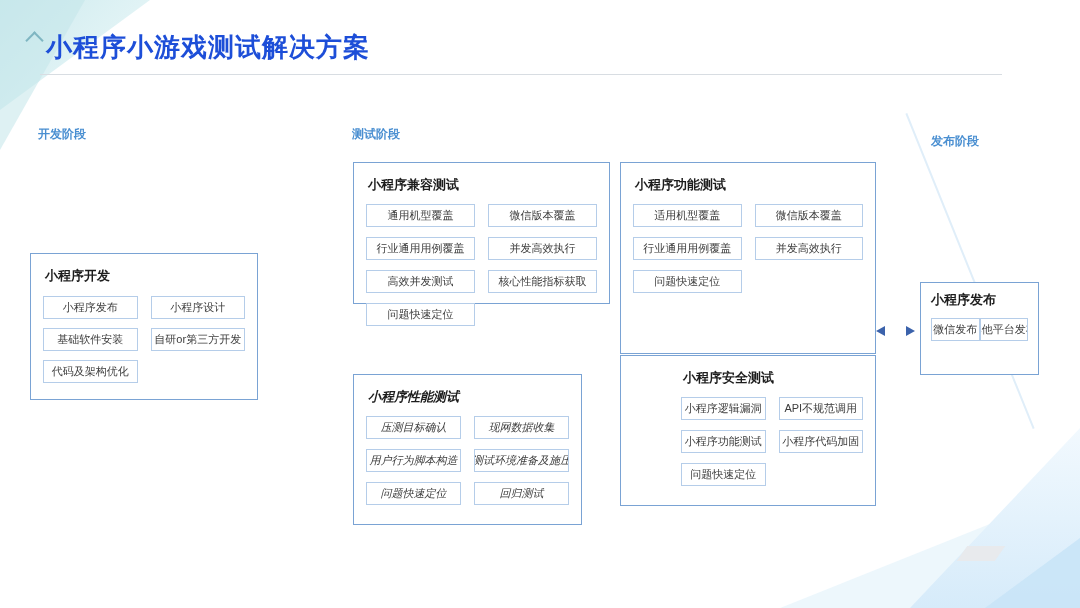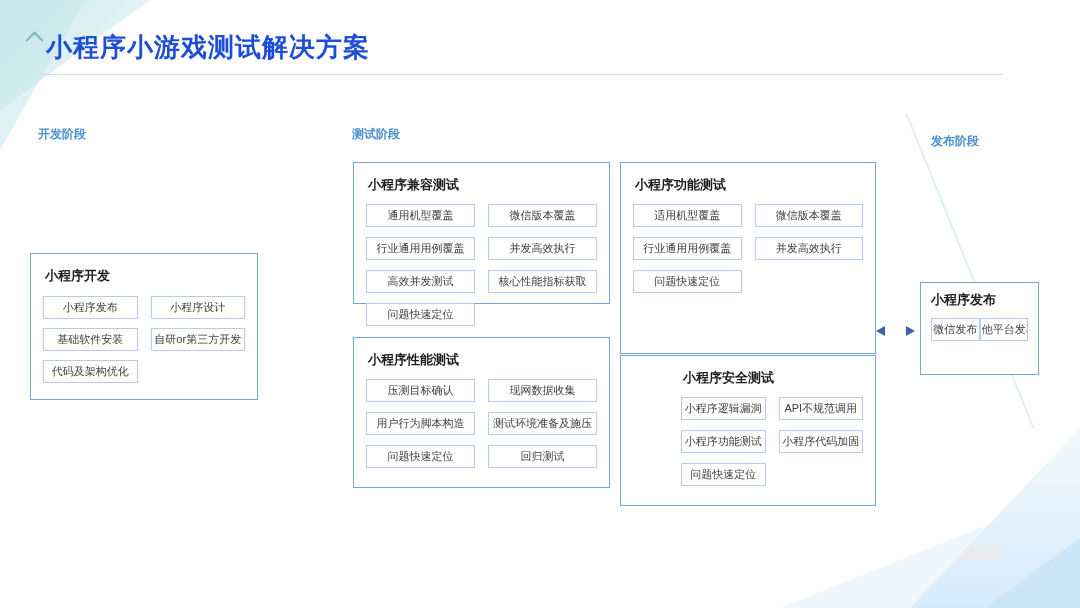--- a/index.html
+++ b/index.html
@@ -47,21 +47,21 @@
   .box-title { font-size:13px; font-weight:bold; color:#1d1d1d; margin:13px 0 0 14px; white-space:nowrap; }
   .grid { display:grid; grid-template-columns:1fr 1fr; column-gap:13px; row-gap:10px; margin:10px 12px 0 12px; }
   .grid-1col { display:grid; grid-template-columns:1fr 1fr; row-gap:0; margin:9px 10px 0 10px; }
   .item { height:23px; border:1px solid #b5cde9; display:flex; align-items:center; justify-content:center;
     font-size:11px; color:#3c3c3c; background:#fff; white-space:nowrap; overflow:hidden; }
 
   .dev-box { left:30px; top:253px; width:228px; height:147px; }
   .dev-box .grid { row-gap:9px; margin-top:11px; }
   .box-compat { left:353px; top:162px; width:257px; height:142px; }
   .box-func { left:620px; top:162px; width:256px; height:192px; }
-  .box-perf { left:353px; top:337px; width:257px; height:151px; }
+  .box-perf { left:353px; top:374px; width:229px; height:151px;font-style:italic; }
   .box-sec { left:620px; top:355px; width:256px; height:151px;padding-left:48px; }
   .release-box { left:920px; top:282px; width:119px; height:93px; }
   .release-box .box-title { margin:8px 0 0 10px; }
 
   
   .connector { position:absolute; left:260px; top:286px; width:88px; text-align:center; z-index:5; }
   .connector .c-line { font-size:11.5px; color:#333; line-height:17px; white-space:nowrap; }
   .arrow-row { display:flex; justify-content:space-between; align-items:center; margin:9px 2px 0 2px; height:10px; }
   .submit-label { margin-top:9px; }
 

